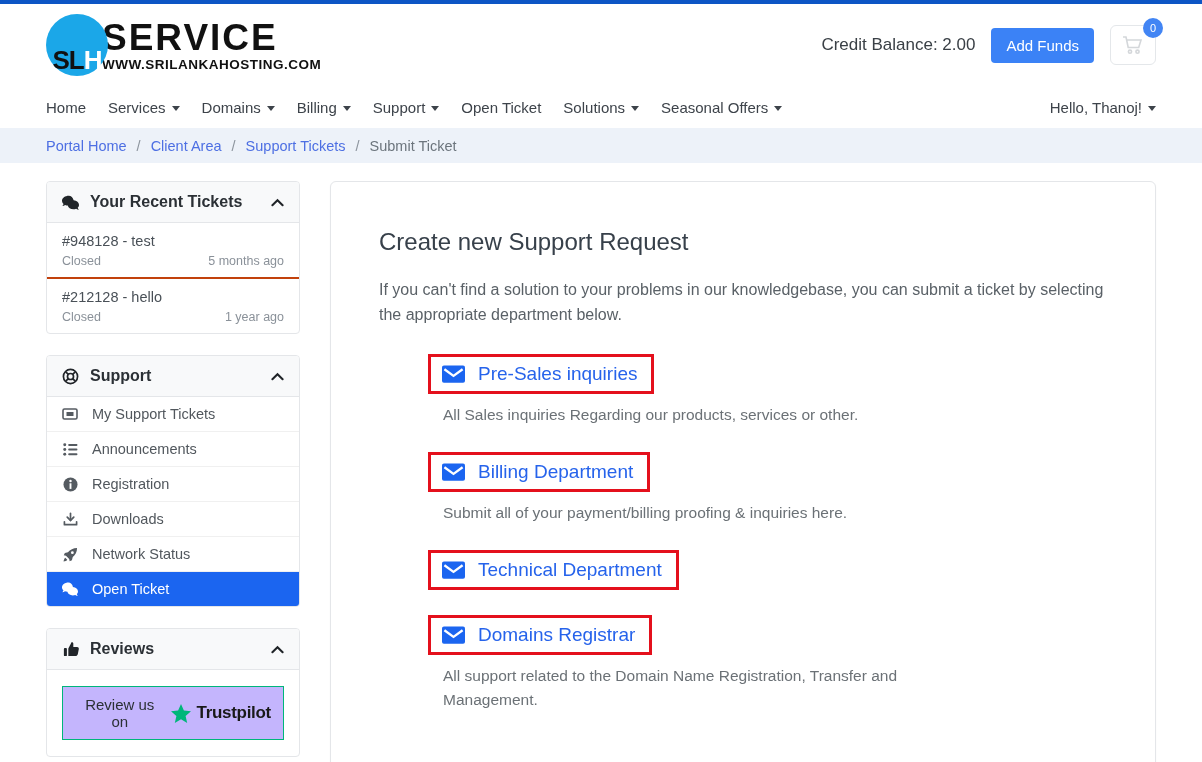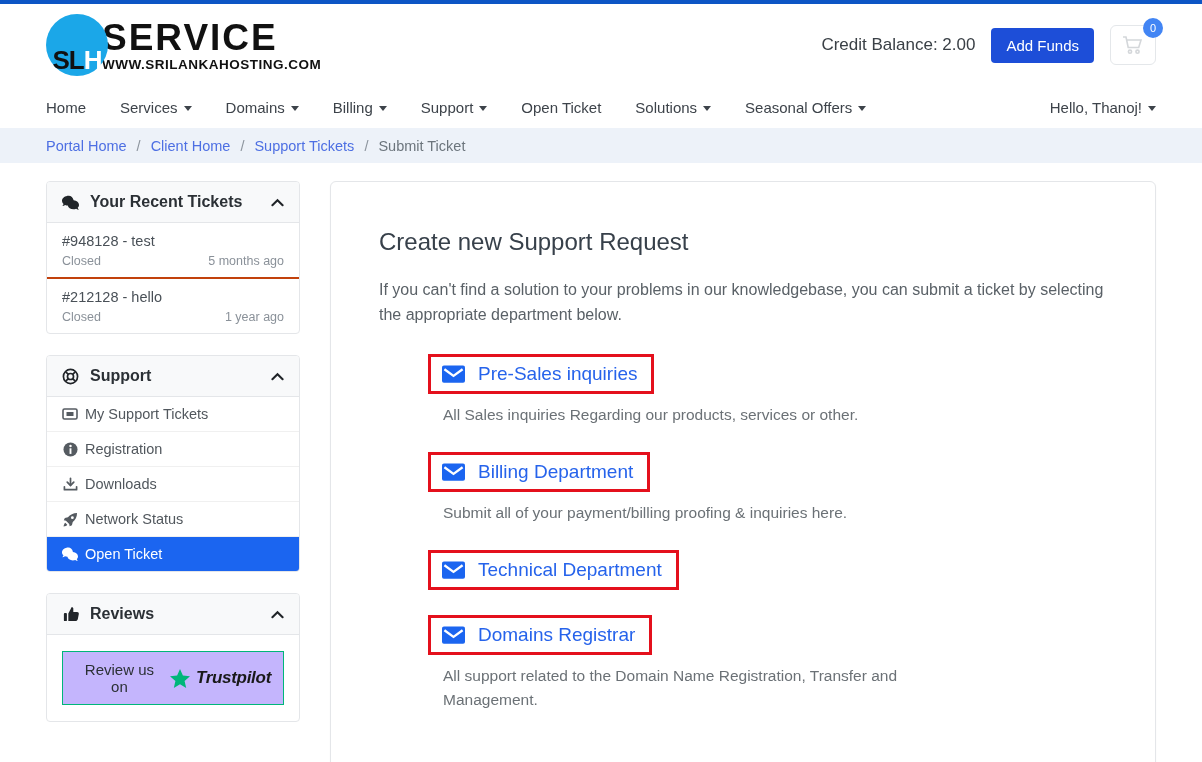--- a/index.html
+++ b/index.html
@@ -13,32 +13,32 @@
   .logo { display:flex; align-items:center; gap:8px; cursor:pointer; }
   .logo-circle { width:62px; height:62px; border-radius:50%; background:#1ba7e8;
     display:flex; align-items:flex-end; justify-content:center; position:relative; }
   .logo-sl { font-size:26px; font-weight:bold; color:#111; letter-spacing:-1px; }
   .logo-h { font-size:26px; font-weight:bold; color:#fff; letter-spacing:-1px; }
   .logo-text-block { display:flex; flex-direction:column; line-height:1; margin-left:-14px; }
   .logo-service { font-size:37px; font-weight:800; color:#111; letter-spacing:2px; font-stretch:condensed; }
   .logo-url { font-size:13.5px; font-weight:700; color:#111; letter-spacing:.5px; margin-top:2px; }
   .header-right { display:flex; align-items:center; gap:16px; }
   .credit { font-size:17px; color:#3a4046; }
-  .btn-add-funds { background:#1d4ed8; color:#fff; font-size:15px; border:none;
+  .btn-add-funds { background:#3b82f6; color:#fff; font-size:15px; border:none;
     border-radius:4px; padding:9px 15px; cursor:pointer; font-family:inherit; }
   .cart-btn { position:relative; width:46px; height:40px; background:#fff;
     border:1px solid #e4e7ea; border-radius:6px; display:flex; align-items:center;
     justify-content:center; cursor:pointer; }
   .cart-badge { position:absolute; top:-8px; right:-8px; background:#4285f4; color:#fff;
     font-size:11px; width:20px; height:20px; border-radius:50%; display:flex;
     align-items:center; justify-content:center; }
 
   
   .navbar { height:42px; background:#fff; display:flex; align-items:center;
-    padding:0 46px; gap:34px; }
+    padding:0 46px; gap:22px; }
   .nav-item { font-size:15px; color:#3d434a; cursor:pointer; display:flex;
     align-items:center; gap:6px; white-space:nowrap; }
   .nav-spacer { flex:1; }
   .caret { width:0; height:0; border-left:4px solid transparent;
     border-right:4px solid transparent; border-top:5px solid #3d434a; margin-top:2px; }
 
   
   .breadcrumb-bar { height:35px; background:#edf2f9; display:flex; align-items:center;
     padding:0 46px; font-size:14.5px; gap:10px; }
   .crumb-link { color:#4d6fe3; cursor:pointer; text-decoration:none; }
@@ -54,31 +54,31 @@
   .panel-header { background:#f8f9fa; border-bottom:1px solid #e4e6e9; padding:11px 15px;
     display:flex; align-items:center; gap:11px; cursor:pointer; }
   .panel-title { font-size:16px; font-weight:700; color:#2b3035; flex:1; }
   .p-icon { width:17px; height:17px; flex-shrink:0; display:flex; align-items:center; justify-content:center; }
 
   .ticket-item { padding:10px 15px 9px 15px; border-bottom:2px solid #c2410c; cursor:pointer; }
   .ticket-item:last-child { border-bottom:none; }
   .t-title { font-size:14.5px; color:#495057; margin-bottom:5px; }
   .t-meta { display:flex; justify-content:space-between; font-size:12.5px; color:#8a9199; }
 
-  .menu-item { display:flex; align-items:flex-start; gap:7px; padding:9px 15px;
+  .menu-item { display:flex; align-items:flex-start; gap:14px; padding:9px 15px;
     border-bottom:1px solid #f0f0f0; font-size:14.5px; color:#51575d; cursor:pointer; }
   .menu-item:last-child { border-bottom:none; }
   .m-icon { width:16px; height:16px; display:flex; align-items:center; justify-content:center; flex-shrink:0; }
   .menu-item.active { background:#1b65f0; color:#fff; border-bottom-color:#1b65f0; }
 
   .reviews-body { padding:16px 15px; display:flex; justify-content:center; }
   .trustpilot-btn { display:flex; align-items:center; gap:6px; border:1px solid #00b67a;
     background:#c4b5fd; padding:9px 12px; cursor:pointer; font-family:inherit; }
   .tp-text { font-size:15px; color:#2b3035; }
-  .tp-brand { font-size:17px; font-weight:700; color:#191919; letter-spacing:-.3px;font-style:italic; }
+  .tp-brand { font-size:17px; font-weight:700; color:#191919; letter-spacing:-.3px; }
 
   
   .main-card { flex:1; border:1px solid #e4e6e9; border-radius:6px;
     box-shadow:0 1px 2px rgba(0,0,0,.04); padding:46px 48px 42px 48px; min-height:552px; background:#fff; }
   .main-title { font-size:24px; font-weight:400; color:#37404a; margin-bottom:22px; }
   .main-intro { font-size:16px; color:#5a6167; line-height:1.55; max-width:730px; }
   .dept-list { margin:26px 0 0 49px; }
   .dept { margin-bottom:25px; }
   .dept-link-box { display:inline-flex; align-items:center; gap:13px;
     border:3px solid #e4101c; padding:6px 14px 6px 11px; cursor:pointer; background:#fff; }
@@ -155,21 +155,21 @@
   <div class="nav-spacer"></div>
   <div class="nav-item">
       <span>Hello, Thanoj!</span>
       <span class="caret"></span>
     </div>
 </div>
 
 <div class="breadcrumb-bar">
   <a class="crumb-link">Portal Home</a>
   <span class="crumb-sep">/</span>
-  <a class="crumb-link">Client Home</a>
+  <a class="crumb-link">Client Area</a>
   <span class="crumb-sep">/</span>
   <a class="crumb-link">Support Tickets</a>
   <span class="crumb-sep">/</span>
   <span class="crumb-current">Submit Ticket</span>
 </div>
 
 <div class="page">
 
   <div class="sidebar">
 
@@ -226,20 +226,33 @@
         <span class="m-icon">
           <svg width="16" height="12" viewBox="0 0 16 12" fill="none" stroke="#555b61" stroke-width="1.6">
             <rect x="1" y="1" width="14" height="10" rx="1.5"></rect>
               <rect x="4.5" y="4" width="7" height="4" fill="#555b61" stroke="none"></rect>
           </svg>
         </span>
         <span>My Support Tickets</span>
       </div>
       <div class="menu-item">
         <span class="m-icon">
+          <svg width="15" height="13" viewBox="0 0 16 14" fill="#555b61">
+            <circle cx="1.8" cy="2" r="1.6"></circle>
+              <rect x="5.5" y="1" width="10" height="2.1" rx="1"></rect>
+            <circle cx="1.8" cy="7" r="1.6"></circle>
+              <rect x="5.5" y="6" width="10" height="2.1" rx="1"></rect>
+            <circle cx="1.8" cy="12" r="1.6"></circle>
+              <rect x="5.5" y="11" width="10" height="2.1" rx="1"></rect>
+          </svg>
+        </span>
+        <span>Announcements</span>
+      </div>
+      <div class="menu-item">
+        <span class="m-icon">
           <svg width="15" height="15" viewBox="0 0 16 16">
             <circle cx="8" cy="8" r="7.5" fill="#555b61"></circle>
             <rect x="7" y="6.7" width="2" height="6" fill="#fff"></rect>
               <circle cx="8" cy="4.2" r="1.3" fill="#fff"></circle>
           </svg>
         </span>
         <span>Registration</span>
       </div>
       <div class="menu-item">
         <span class="m-icon">

